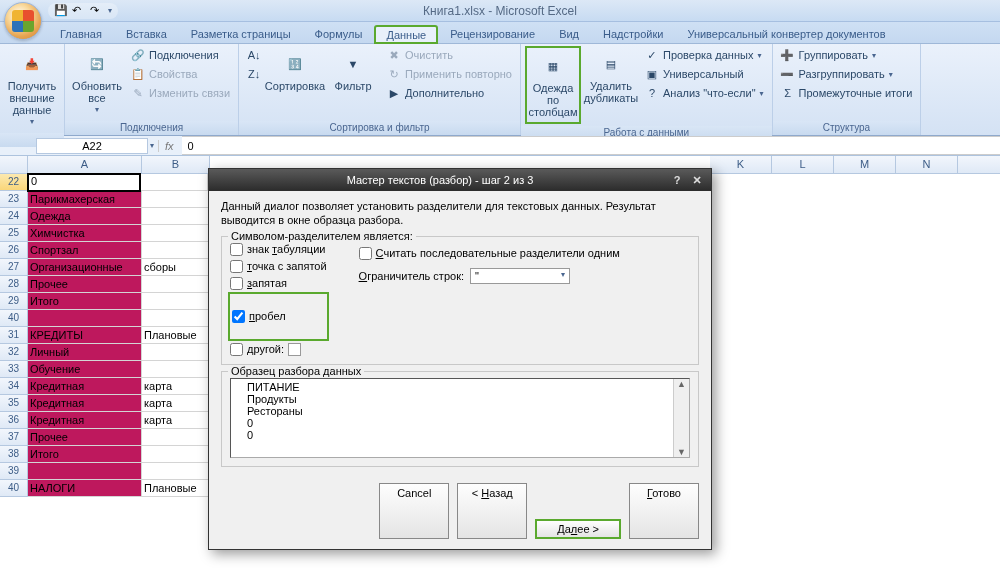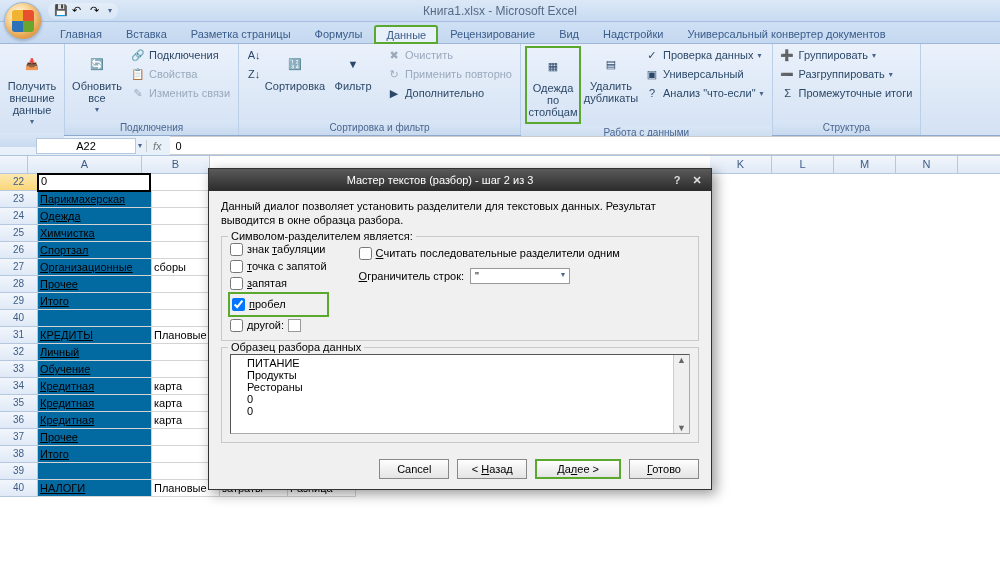--- a/index.html
+++ b/index.html
@@ -28,59 +28,59 @@
 .rbtn-large.hl { border: 2px solid #5aa92e; }
 .rbtn-col { display: flex; flex-direction: column; gap: 1px; }
 .rbtn-small { display: flex; align-items: center; gap: 4px; padding: 2px 4px; color: #2b4868; white-space: nowrap; }
 .rbtn-small.disabled { color: #9aa9bc; }
 .icon32 { width: 28px; height: 28px; display: inline-flex; align-items: center; justify-content: center; }
 .icon16 { width: 14px; height: 14px; display: inline-flex; align-items: center; justify-content: center; }
 .dd { font-size: 8px; color: #4a6690; }
 
 
 .fbar { height: 20px; display: flex; align-items: center; border-bottom: 1px solid #adc3de; background: #e8f0fa; }
-.namebox { width: 100px; border: 1px solid #b5c8e0; background: #fff; padding: 1px 4px; margin: 0 2px 0 36px; text-align: center; }
+.namebox { width: 112px; border: 1px solid #b5c8e0; background: #fff; padding: 1px 4px; margin: 0 2px 0 36px; text-align: center; }
 .fx-icon { padding: 0 6px; color: #777; font-style: italic; border-left: 1px solid #ccc; margin-left: 4px; }
 .fbar-input { flex: 1; border: none; background: #fff; padding: 1px 6px; border-top: 1px solid #ccc; border-bottom: 1px solid #ccc; margin-left: 2px; align-self: stretch; }
 
 
 .grid { position: relative; }
 .colheads { display: flex; height: 18px; background: linear-gradient(#f2f6fc,#dfe9f6); border-bottom: 1px solid #b5c8e0; }
 .corner { width: 28px; border-right: 1px solid #b5c8e0; background: linear-gradient(#f2f6fc,#dfe9f6); }
 .colh { width: 114px; text-align: center; border-right: 1px solid #b5c8e0; color: #3d5d87; line-height: 17px; }
 .rows { }
 .row { display: flex; height: 17px; }
-.rowh { width: 38px; text-align: center; background: linear-gradient(#f2f6fc,#dfe9f6); border-right: 1px solid #b5c8e0; border-bottom: 1px solid #b5c8e0; color: #3d5d87; font-size: 10px; line-height: 16px; }
+.rowh { width: 28px; text-align: center; background: linear-gradient(#f2f6fc,#dfe9f6); border-right: 1px solid #b5c8e0; border-bottom: 1px solid #b5c8e0; color: #3d5d87; font-size: 10px; line-height: 16px; }
 .rowh.sel { background: linear-gradient(#fce9b0,#fad67a); }
 .cell { width: 114px; border-right: 1px solid #d4d4d4; border-bottom: 1px solid #d4d4d4; padding: 0 2px; line-height: 16px; white-space: nowrap; overflow: visible; }
-.cell.sel-range { background: #0369a1; text-decoration: underline; }
+.cell.sel-range { background: #be185d; }
 .cell.active { border: 2px solid #000; line-height: 13px; margin: -1px; z-index: 1; }
 .dialog { position: absolute; left: 208px; top: 168px; width: 504px; background: #f0f0f0; border: 1px solid #333; box-shadow: 4px 4px 12px rgba(0,0,0,0.4); }
 .dlg-title { height: 22px; background: linear-gradient(#5a5a5a,#2b2b2b); color: #fff; display: flex; align-items: center; padding: 0 4px; font-size: 11px; }
 .dlg-title-text { flex: 1; text-align: center; }
 .dlg-close, .dlg-help { width: 20px; text-align: center; color: #ddd; font-weight: bold; }
 .dlg-body { padding: 8px 12px 4px; }
 .dlg-desc { margin-bottom: 8px; line-height: 1.3; }
 .fieldset { border: 1px solid #c8c8c8; padding: 6px 8px 8px; margin-bottom: 6px; position: relative; }
 .fieldset > .legend { position: absolute; top: -7px; left: 6px; background: #f0f0f0; padding: 0 3px; }
 .delims { display: flex; gap: 32px; }
 .delim-col { display: flex; flex-direction: column; gap: 4px; }
 .chk { display: flex; align-items: center; gap: 4px; }
 .chk input { width: 13px; height: 13px; }
-.chk.hl { border: 2px solid #5aa92e; padding: 4px 2px; margin: -2px; }
+.chk.hl { border: 2px solid #5aa92e; padding: 16px 2px; margin: -2px; }
 .chk label u { text-decoration: underline; }
 .delim-right { flex: 1; display: flex; flex-direction: column; gap: 8px; padding-top: 4px; }
 .row-inline { display: flex; align-items: center; gap: 6px; }
 .selectlike { border: 1px solid #999; background: #fff; padding: 1px 4px; width: 100px; display: flex; justify-content: space-between; }
 .other-input { width: 50px; border: 1px solid #999; padding: 1px 2px; }
 .preview { border: 1px inset #aaa; background: #fff; height: 80px; overflow: auto; padding: 2px 16px; font-family: monospace; font-size: 11px; position: relative; }
 .preview-line { white-space: pre; }
 .dlg-buttons { display: flex; justify-content: flex-end; gap: 8px; padding: 6px 12px 10px; }
 .dbtn { min-width: 70px; padding: 3px 10px; border: 1px solid #888; background: linear-gradient(#fefefe,#e4e4e4); text-align: center; }
-.dbtn.hl { border: 2px solid #5aa92e; padding: 2px 20px; }
+.dbtn.hl { border: 2px solid #5aa92e; padding: 2px 20px; margin-top: 36px; }
 .dbtn u { text-decoration: underline; }
 .sb { position: absolute; right: 0; top: 0; bottom: 0; width: 16px; background: #efefef; border-left: 1px solid #ccc; }
 .sb::before{content:'▲';position:absolute;top:0;left:3px;font-size:9px;color:#666;}
 .sb::after{content:'▼';position:absolute;bottom:0;left:3px;font-size:9px;color:#666;}
 
 </style>
 </head>
 <body>
 
 <div class="titlebar">

